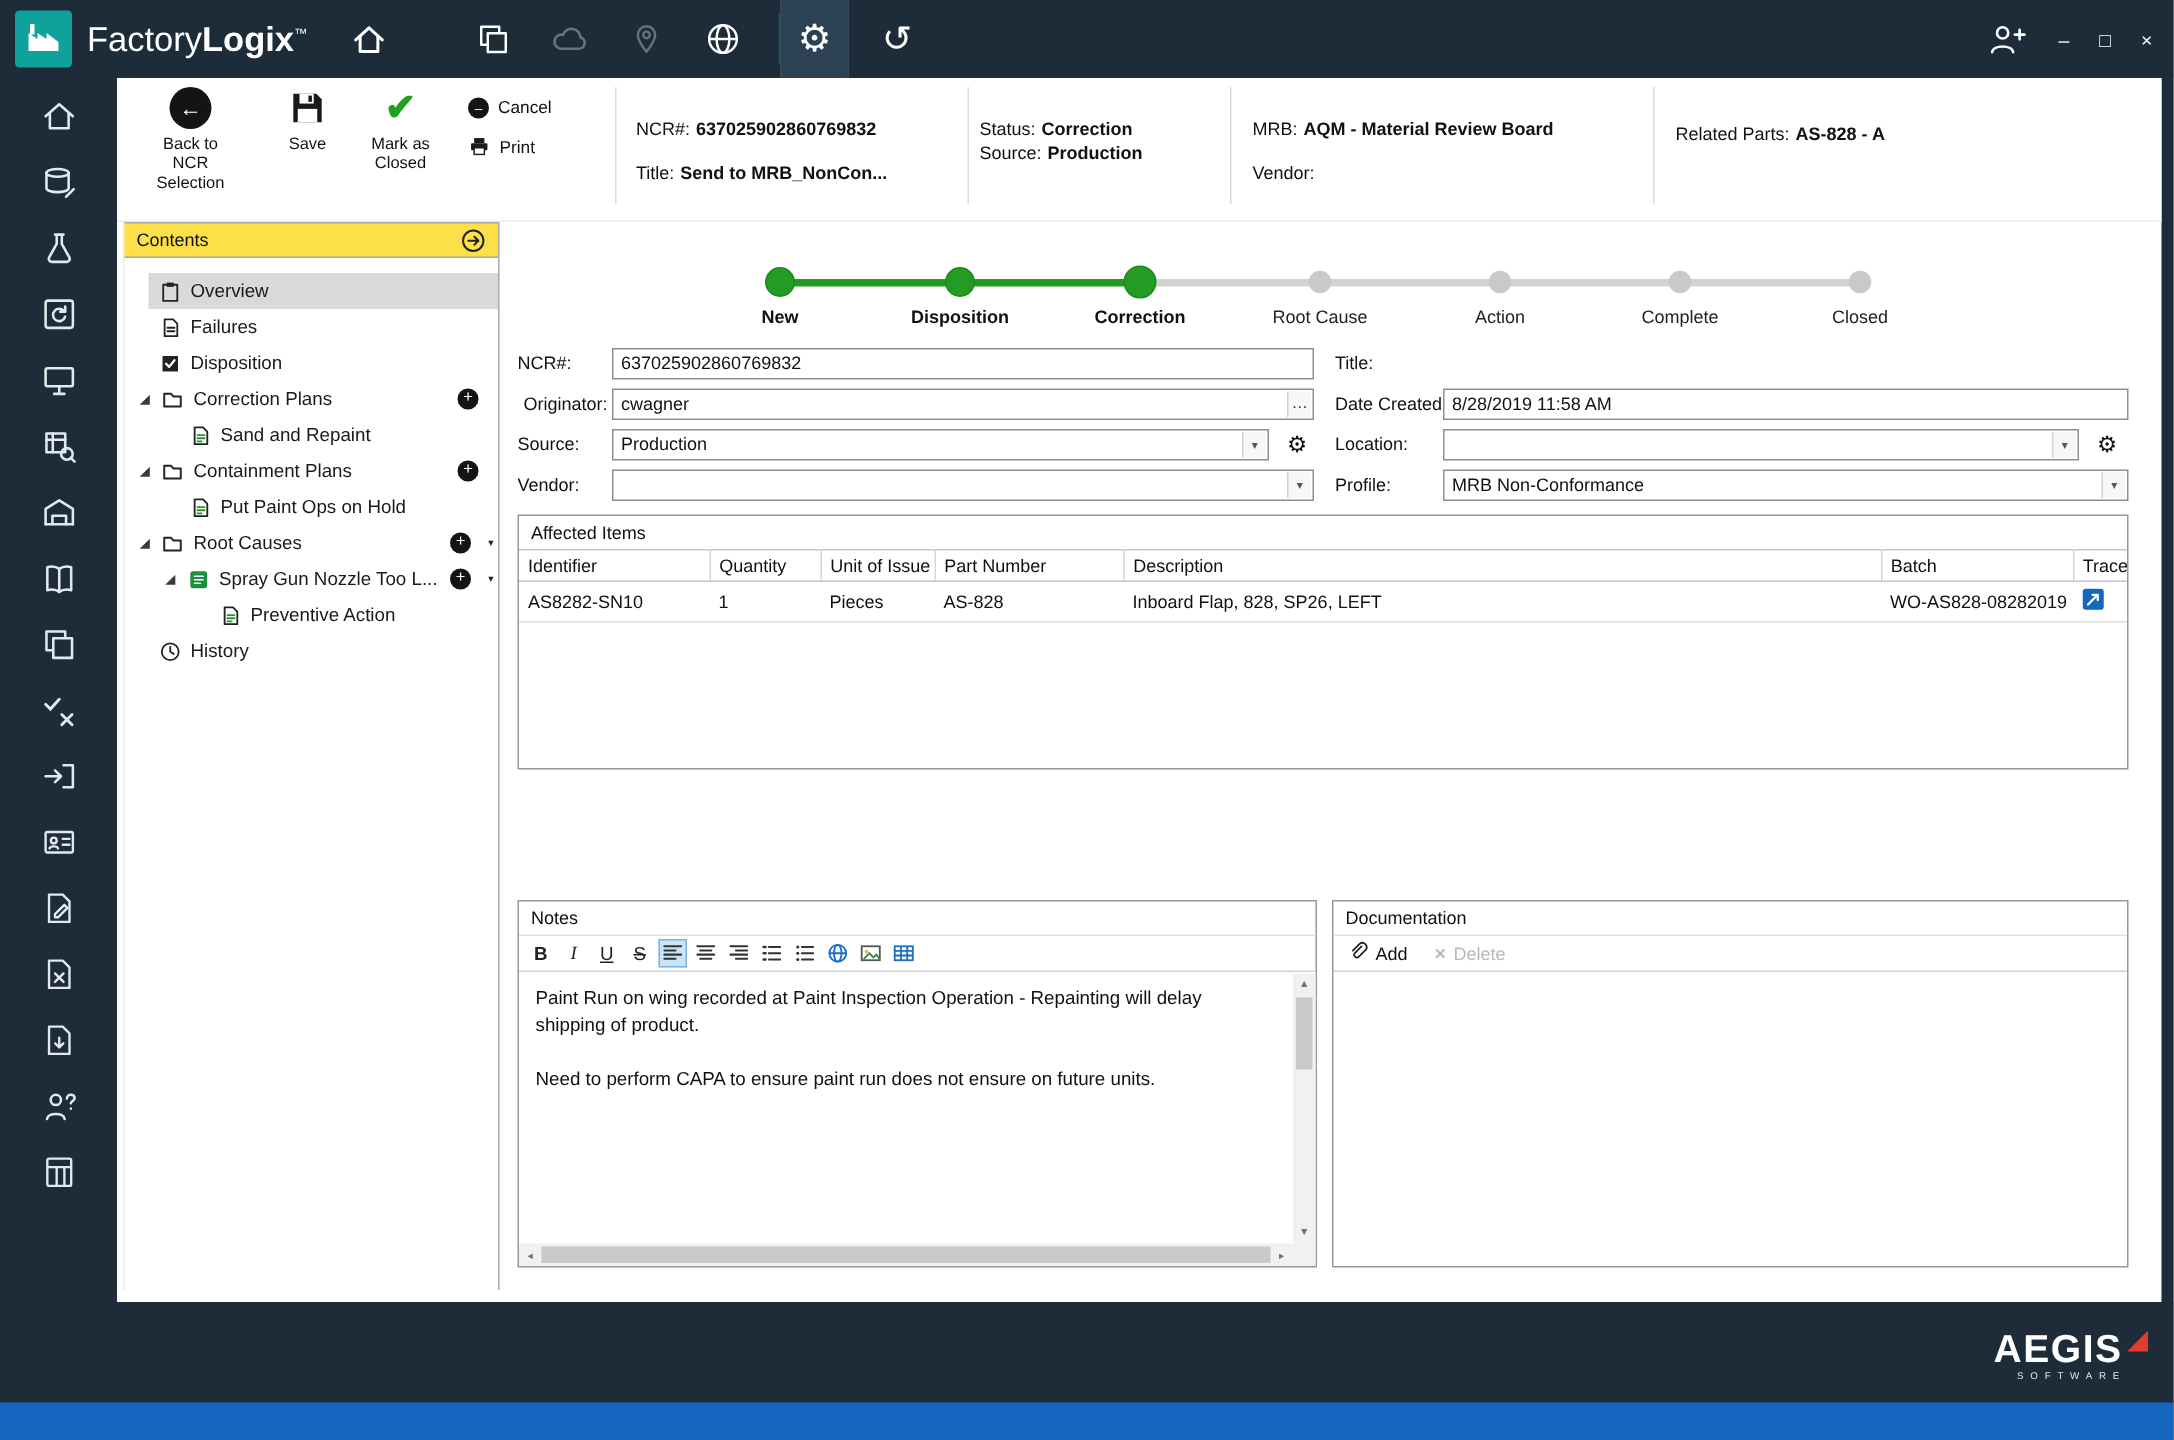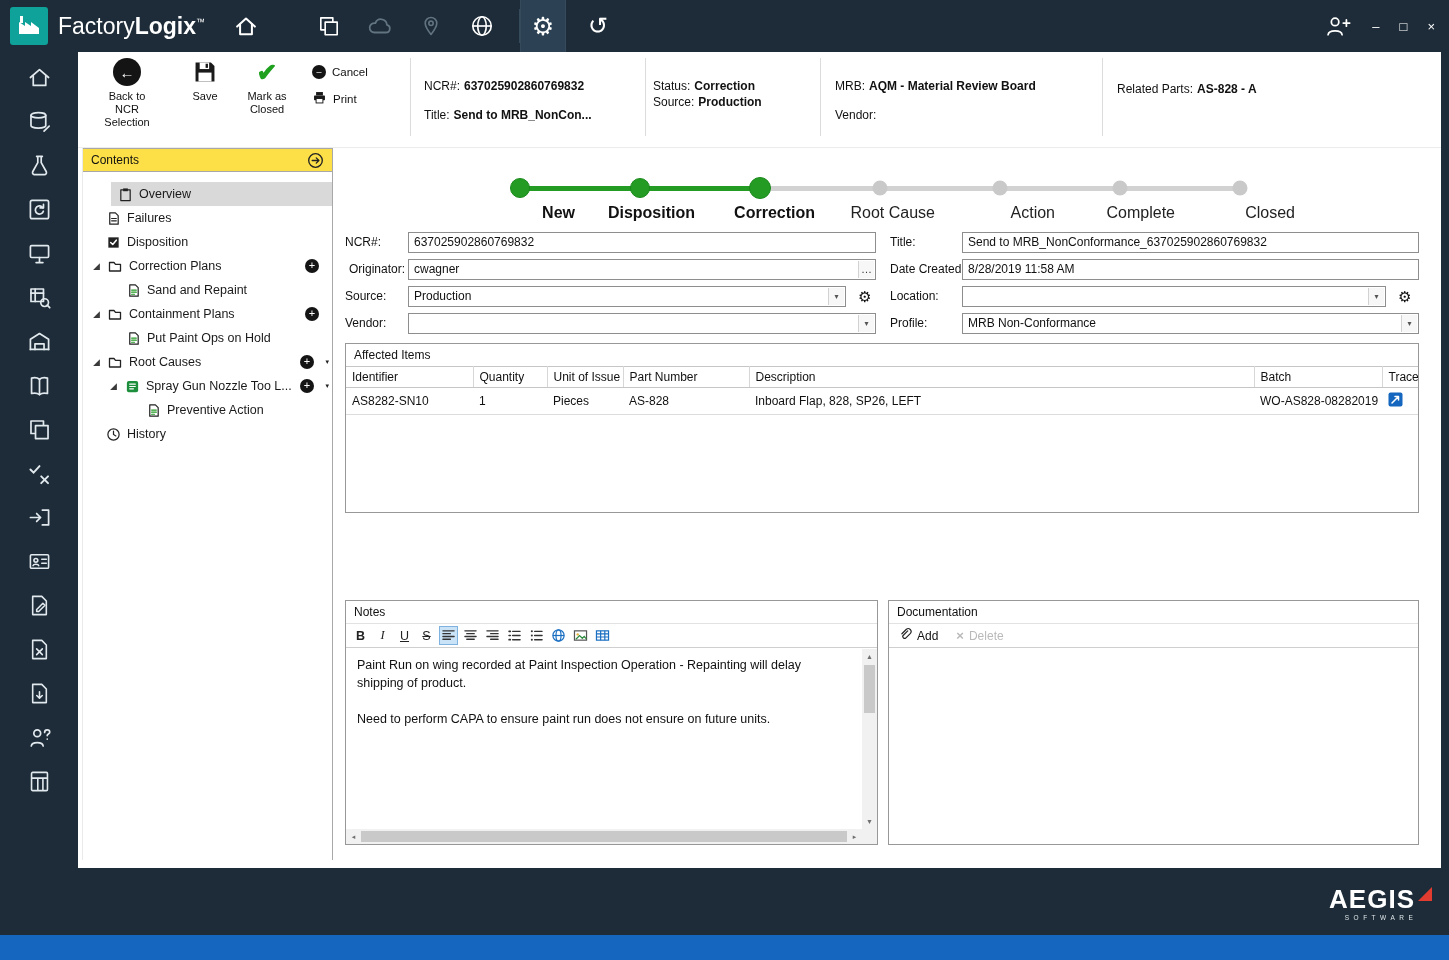--- a/index.html
+++ b/index.html
@@ -38,37 +38,37 @@
 .inforow{position:absolute;font-size:12px;white-space:nowrap}
 .inforow .v{font-weight:bold;margin-left:4px}
 
 
 .contents{position:absolute;left:4px;top:96px;width:251px;height:712px;border-right:1px solid #a8a8a8;border-left:1px solid #eaeaea;background:#fff}
 .chead{height:24px;border-top:1px solid #a8a8a8;border-bottom:1px solid #a8a8a8;display:flex;align-items:center;padding:0 8px;font-size:12px;background:#fde047}
 .chead .sp{flex:1}
 .tree{padding-top:10px}
 .trow{position:relative;height:24px;display:flex;align-items:center;gap:6px;font-size:12.5px;color:#1a1a1a;cursor:pointer;white-space:nowrap}
 .trow.bold{font-weight:normal}
-.trow.sel{background:#d9d9d9;margin-left:28px;padding-left:6px!important}
+.trow.sel{background:#d9d9d9;margin-left:16px;padding-left:6px!important}
 .exp{display:flex;width:9px}
 .tico{display:flex;width:16px;justify-content:center}
 .plus{position:absolute;right:13px;top:50%;transform:translateY(-50%);width:14px;height:14px;border-radius:50%;background:#141414;color:#fff;font-size:11px;line-height:13px;text-align:center;cursor:pointer}
 .caret{position:absolute;right:3px;top:50%;transform:translateY(-50%);font-size:7px;color:#222;cursor:pointer}
 
 
 .main{position:absolute;left:255px;top:96px;width:1108px;height:720px}
 
 
 .stepper{position:absolute;left:0;top:14px;width:100%;height:72px}
 .sline{position:absolute;top:24px;height:5px;border-radius:3px}
 .sc{position:absolute;top:26px;border-radius:50%;transform:translate(-50%,-50%);cursor:pointer}
 .sc.done{width:20px;height:20px;background:#249c24;border:1px solid #1b891b}
 .sc.cur{width:22px;height:22px;background:#249c24;border:1px solid #1b891b}
 .sc.todo{width:15px;height:15px;background:#c9c9c9}
-.slab{position:absolute;top:42px;width:110px;margin-left:-55px;text-align:right;font-size:16px;color:#222}
+.slab{position:absolute;top:42px;width:110px;margin-left:-55px;text-align:center;font-size:12px;color:#222}
 .slab.on{font-weight:bold;color:#111}
 
 
 .flabel{position:absolute;font-size:12px;line-height:21px;color:#111;white-space:nowrap}
 .fin{position:absolute;height:21px;border:1px solid #8e8e8e;background:#fff;font-size:12px;line-height:19px;padding:0 5px;white-space:nowrap;overflow:hidden;cursor:text}
 .fa{position:absolute;right:1px;top:1px;bottom:1px;width:16px;border-left:1px solid #d2d2d2;background:#f7f7f7;display:flex;align-items:center;justify-content:center;font-size:8px;color:#555;cursor:pointer}
 .dots{position:absolute;right:1px;top:1px;bottom:1px;width:16px;border-left:1px solid #d2d2d2;background:#f7f7f7;display:flex;align-items:center;justify-content:center;font-size:11px;color:#333;cursor:pointer}
 .gearbtn{position:absolute;font-size:15px;line-height:21px;color:#111;cursor:pointer}
 
 
@@ -504,21 +504,20 @@
         <div class="slab on" style="left:427px">Correction</div>
         <div class="slab" style="left:547px">Root Cause</div>
         <div class="slab" style="left:667px">Action</div>
         <div class="slab" style="left:787px">Complete</div>
         <div class="slab" style="left:907px">Closed</div>
       </div>
 
       <div class="flabel" style="left:12px;top:84px">NCR#:</div>
       <div class="fin" style="left:75px;top:84px;width:468px">637025902860769832</div>
       <div class="flabel" style="left:557px;top:84px">Title:</div>
-      <div class="fin" style="left:629px;top:84px;width:457px">Send to MRB_NonConformance_637025902860769832</div>
 
       <div class="flabel" style="left:16px;top:111px">Originator:</div>
       <div class="fin" style="left:75px;top:111px;width:468px"><span>cwagner</span><span class="dots">…</span></div>
       <div class="flabel" style="left:557px;top:111px">Date Created:</div>
       <div class="fin" style="left:629px;top:111px;width:457px">8/28/2019 11:58 AM</div>
 
       <div class="flabel" style="left:12px;top:138px">Source:</div>
       <div class="fin" style="left:75px;top:138px;width:438px"><span>Production</span><span class="fa">▾</span></div>
       <div class="gearbtn" style="left:525px;top:138px">⚙</div>
       <div class="flabel" style="left:557px;top:138px">Location:</div>

